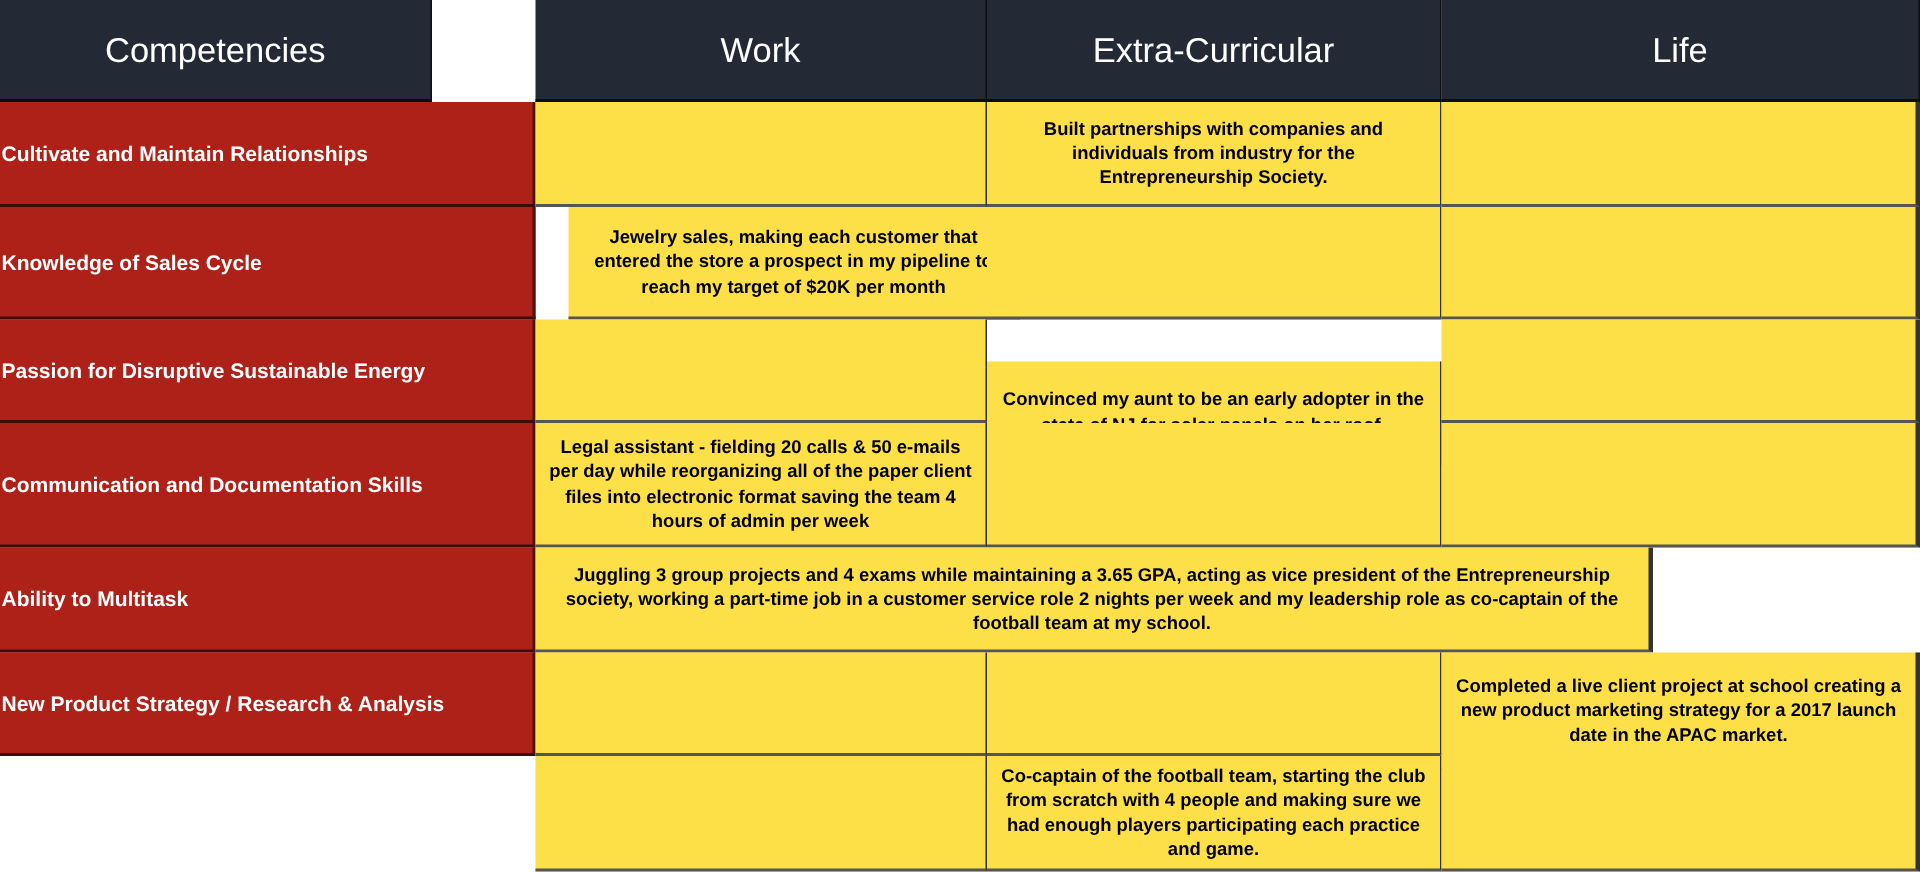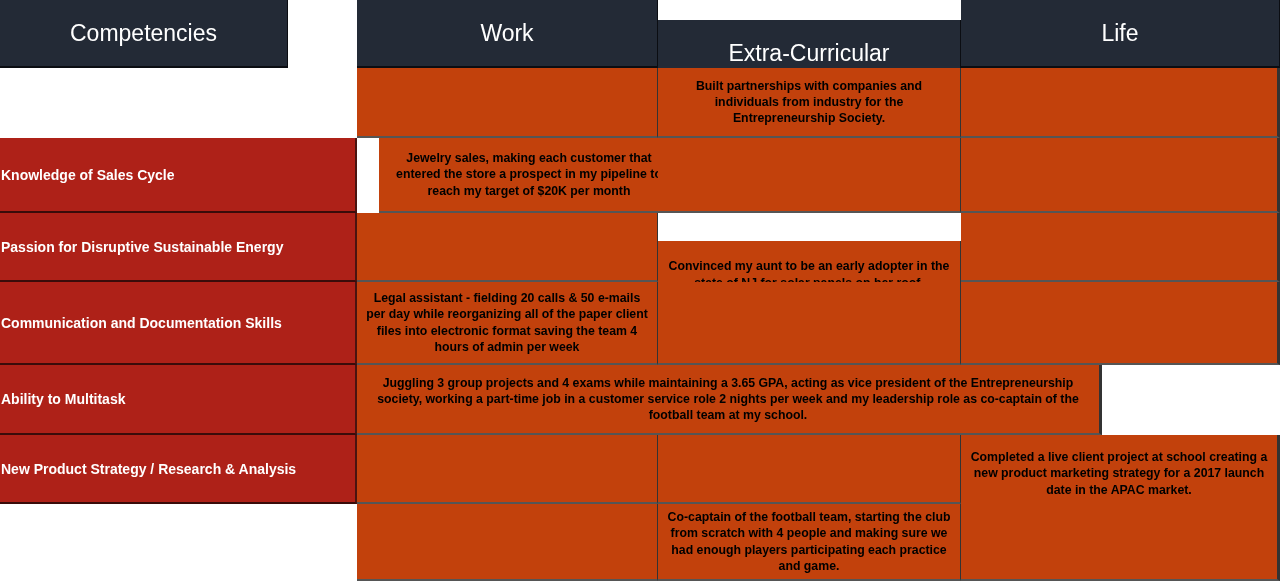--- a/index.html
+++ b/index.html
@@ -39,21 +39,21 @@
       color: #ffffff;
       font-weight: bold;
       font-size: 14px;
       justify-content: flex-start;
       text-align: left;
       padding-left: 1px;
       border-bottom: 2px solid #3a0c0a;
       border-right: 2px solid #4a1410;
     }
     .body {
-      background: #c2410c;
+      background: #fde047;
       color: #000000;
       font-weight: bold;
       font-size: 12.3px;
       line-height: 16.3px;
       border-right: 1.5px solid #333333;
       border-bottom: 2px solid #555555;
       padding: 0 6px;
     }
     .edge-right {
       border-right: 3px solid #333333;
@@ -63,27 +63,30 @@
 <body>
 
 <div class="grid">
 
   <div class="cell hdr" style="left:0;top:0;width:288px;height:68px;">
     <span>Competencies</span>
   </div>
   <div class="cell hdr" style="left:357px;top:0;width:301px;height:68px;">
     <span>Work</span>
   </div>
-  <div class="cell hdr" style="left:658px;top:0;width:303px;height:68px;margin-top:20px;">
+  <div class="cell hdr" style="left:658px;top:0;width:303px;height:68px;">
     <span>Extra-Curricular</span>
   </div>
   <div class="cell hdr" style="left:961px;top:0;width:319px;height:68px;">
     <span>Life</span>
   </div>
 
+  <div class="cell comp" style="left:0;top:68px;width:357px;height:70px;">
+    <span>Cultivate and Maintain Relationships</span>
+  </div>
   <div class="cell body" style="left:357px;top:68px;width:301px;height:70px;">
     <span></span>
   </div>
   <div class="cell body" style="left:658px;top:68px;width:303px;height:70px;">
     <span>Built partnerships with companies and individuals from industry for the Entrepreneurship Society.</span>
   </div>
   <div class="cell body edge-right" style="left:961px;top:68px;width:319px;height:70px;">
     <span></span>
   </div>
 

